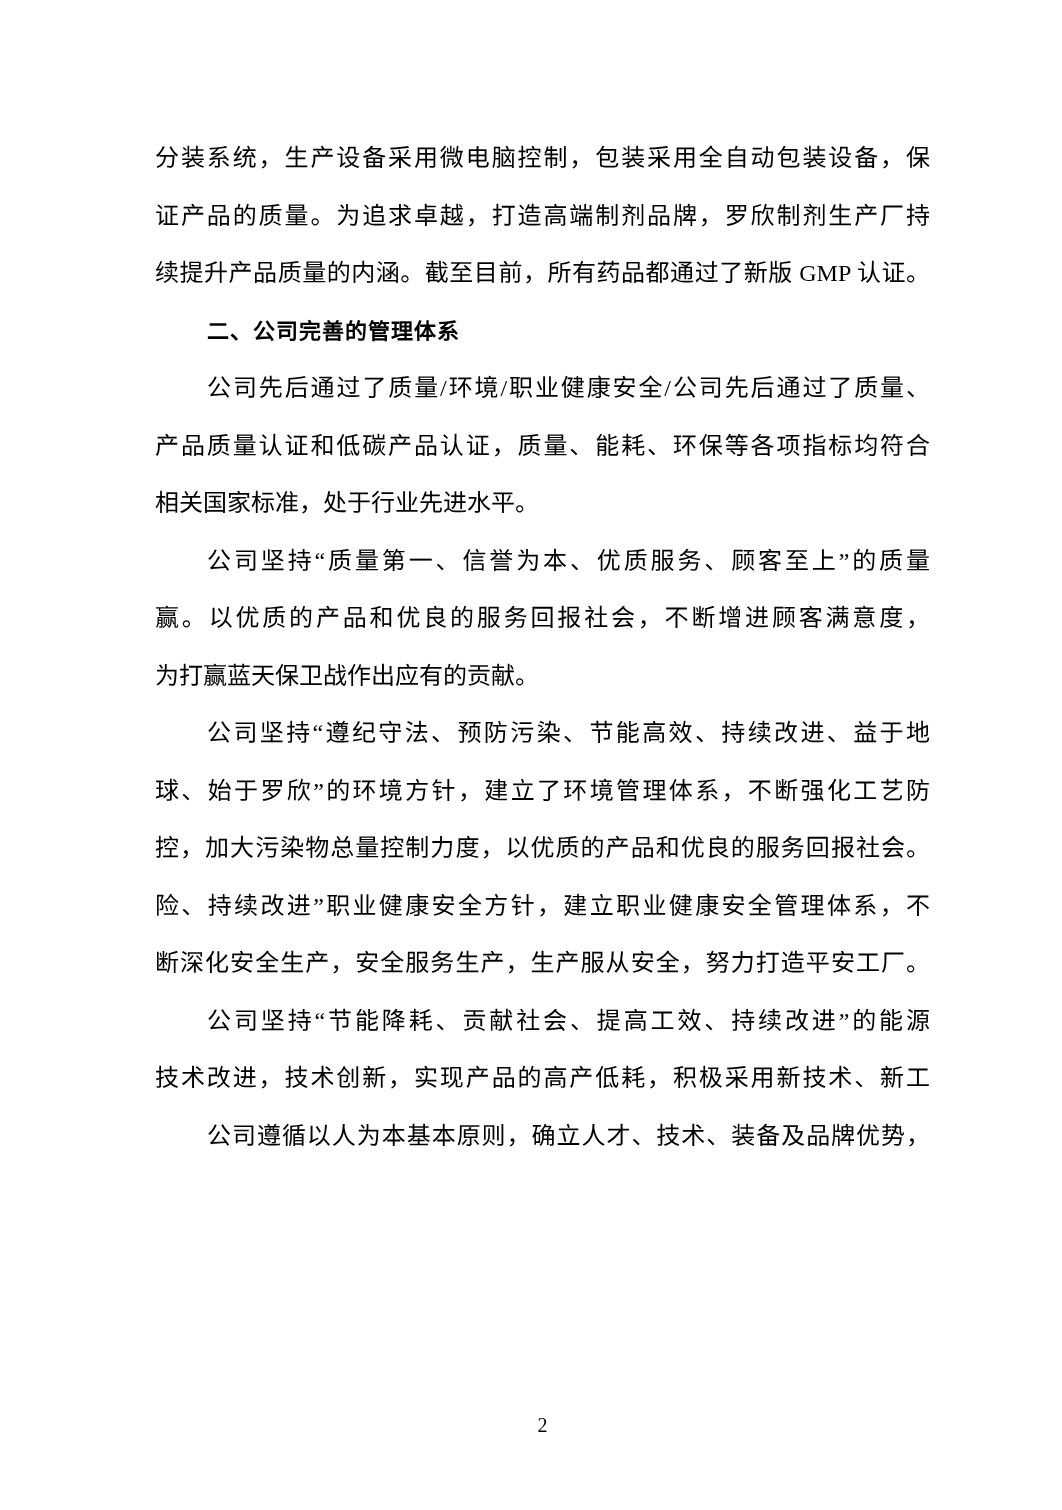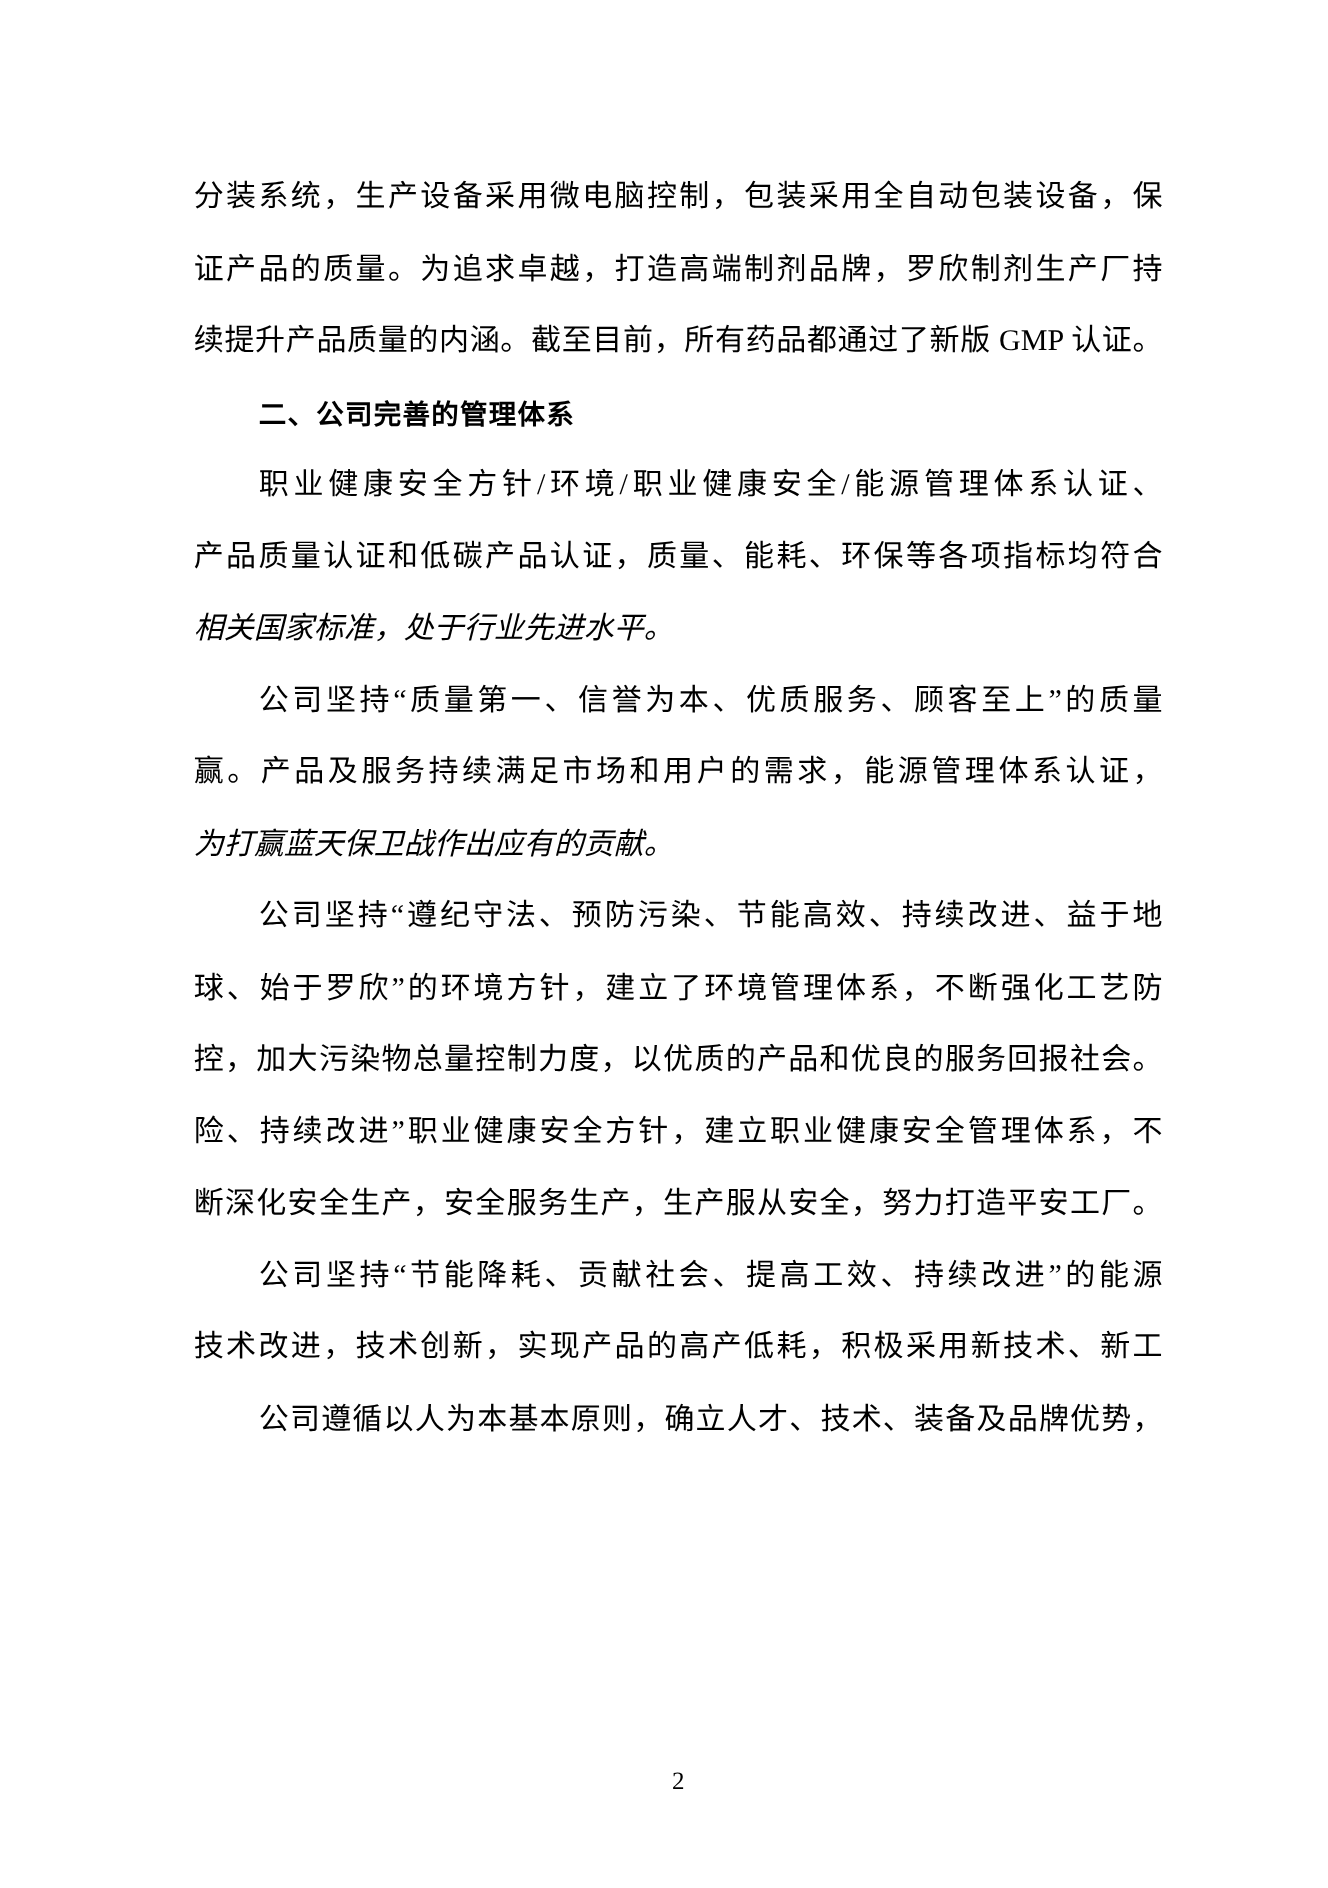--- a/index.html
+++ b/index.html
@@ -29,21 +29,20 @@
     white-space: nowrap;
     overflow: hidden;
     text-align: justify;
     text-align-last: justify;
     text-justify: inter-character;
     color: #000000;
   }
   .line.end {
     text-align: center;
     text-align-last: left;
-    font-style: italic;
   }
   .line.indent {
     text-indent: 52px;
   }
   .line.heading {
     font-weight: bold;
     font-size: 22px;
     text-align: left;
     text-align-last: left;
     letter-spacing: 1px;
@@ -63,26 +62,26 @@
 
 <div class="page">
   <div class="text-block">
 
     <div class="line fill">分装系统，生产设备采用微电脑控制，包装采用全自动包装设备，保</div>
     <div class="line fill">证产品的质量。为追求卓越，打造高端制剂品牌，罗欣制剂生产厂持</div>
     <div class="line fill">续提升产品质量的内涵。截至目前，所有药品都通过了新版 GMP 认证。</div>
 
     <div class="line heading indent">二、公司完善的管理体系</div>
 
-    <div class="line fill indent">职业健康安全方针/环境/职业健康安全/能源管理体系认证、</div>
+    <div class="line fill indent">公司先后通过了质量/环境/职业健康安全/公司先后通过了质量、</div>
     <div class="line fill">产品质量认证和低碳产品认证，质量、能耗、环保等各项指标均符合</div>
     <div class="line end">相关国家标准，处于行业先进水平。</div>
 
     <div class="line fill indent">公司坚持“质量第一、信誉为本、优质服务、顾客至上”的质量</div>
-    <div class="line fill">赢。产品及服务持续满足市场和用户的需求，能源管理体系认证，</div>
+    <div class="line fill">赢。以优质的产品和优良的服务回报社会，不断增进顾客满意度，</div>
     <div class="line end">为打赢蓝天保卫战作出应有的贡献。</div>
 
     <div class="line fill indent">公司坚持“遵纪守法、预防污染、节能高效、持续改进、益于地</div>
     <div class="line fill">球、始于罗欣”的环境方针，建立了环境管理体系，不断强化工艺防</div>
     <div class="line fill">控，加大污染物总量控制力度，以优质的产品和优良的服务回报社会。</div>
 
     <div class="line fill">险、持续改进”职业健康安全方针，建立职业健康安全管理体系，不</div>
     <div class="line fill">断深化安全生产，安全服务生产，生产服从安全，努力打造平安工厂。</div>
 
     <div class="line fill indent">公司坚持“节能降耗、贡献社会、提高工效、持续改进”的能源</div>

